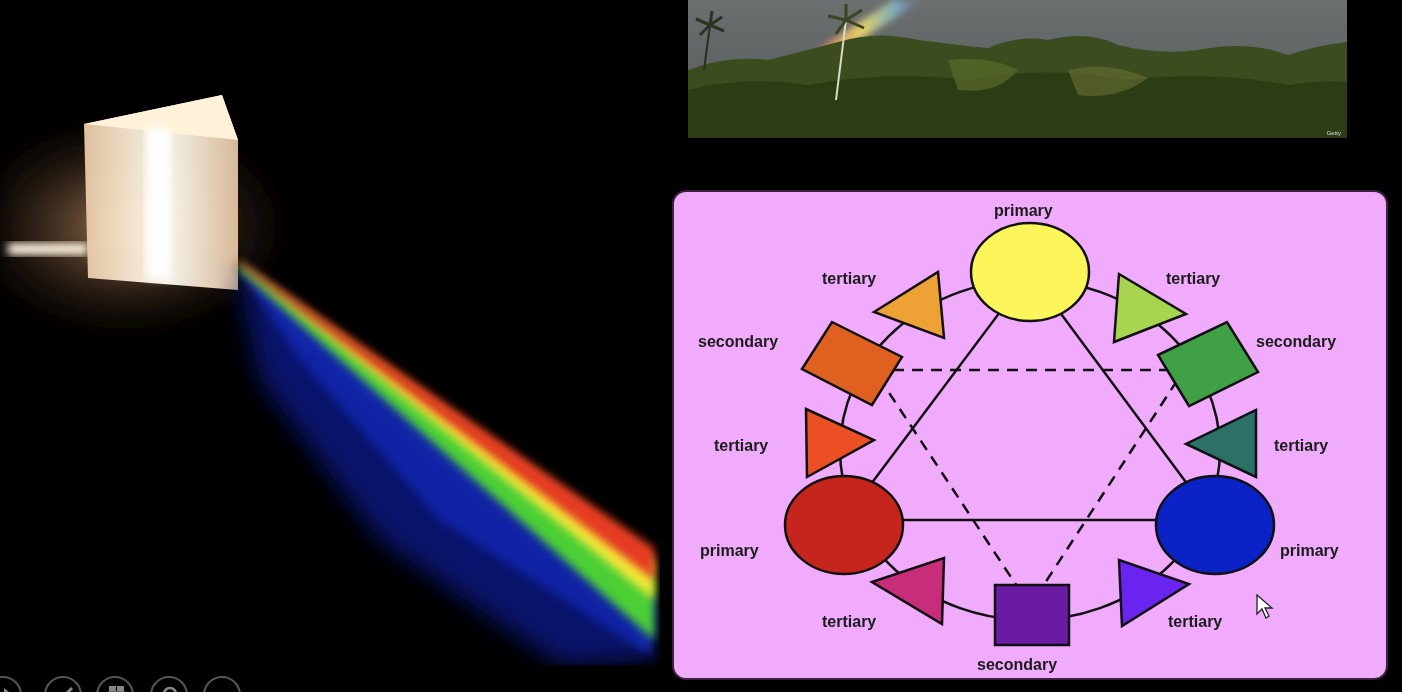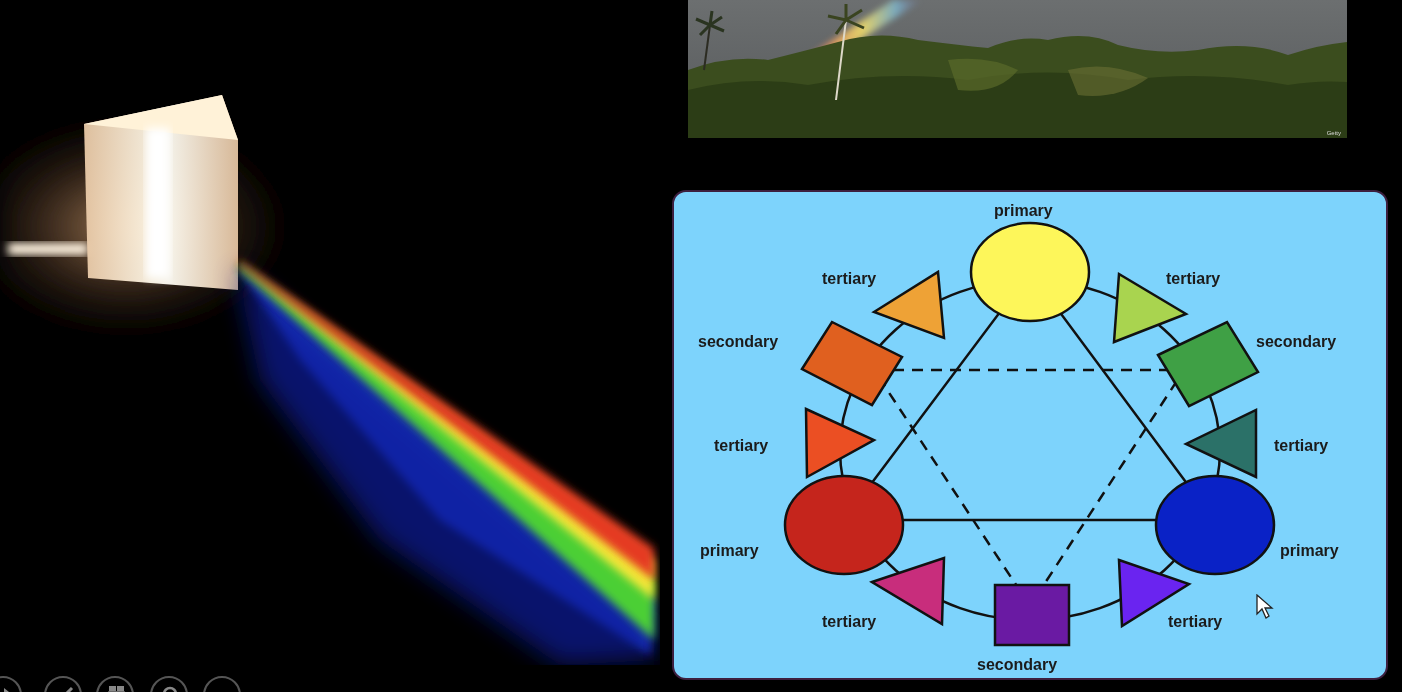--- a/index.html
+++ b/index.html
@@ -14,21 +14,21 @@
 
   
   #rainforest-photo { left:688px; top:0; width:659px; height:138px; overflow:hidden; }
   #rainforest-photo .credit {
     position:absolute; right:6px; bottom:2px; font-size:6px; color:#ddd;
   }
 
   
   #color-wheel-panel {
     left:672px; top:190px; width:716px; height:490px;
-    background:#7dd3fc; border:2px solid #3d1f3f; border-radius:14px; box-sizing:border-box;
+    background:#f0abfc; border:2px solid #3d1f3f; border-radius:14px; box-sizing:border-box;
     overflow:hidden;
   }
   #color-wheel-panel svg { position:absolute; left:0; top:0; }
   .lbl { font-family:"Liberation Sans", sans-serif; font-weight:bold; font-size:16px; fill:#1b1b1b; }
 
   
   #slideshow-toolbar { left:0; top:672px; height:20px; width:260px; }
   .tb-btn {
     position:absolute; top:4px; width:38px; height:38px; border-radius:50%;
     border:2px solid #555; box-sizing:border-box; background:transparent;

